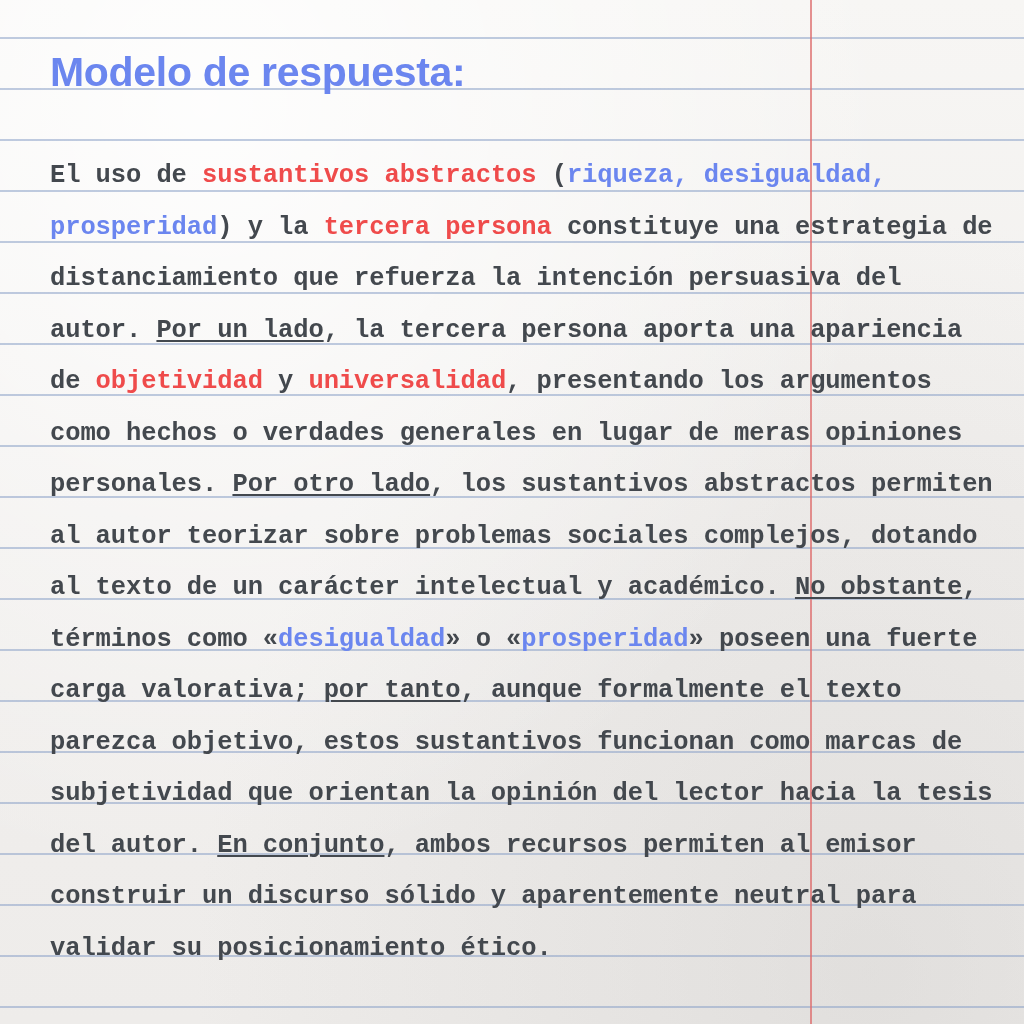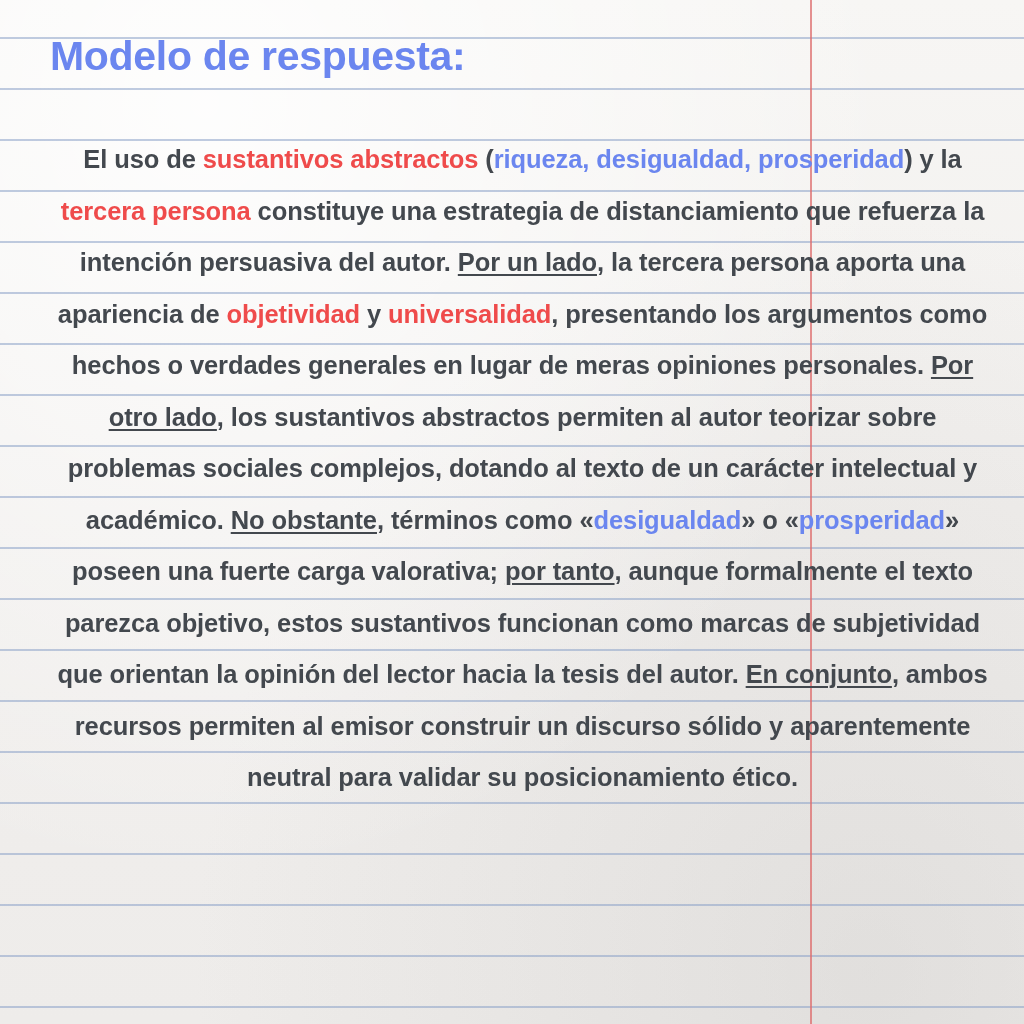--- a/index.html
+++ b/index.html
@@ -60,41 +60,42 @@
     left: 810px;
     width: 2px;
     background: rgba(222,110,110,0.75);
     pointer-events: none;
   }
 
   
   #content {
     position: absolute;
     left: 50px;
-    top: 30px;
+    top: 46px;
     width: 945px;
   }
 
   #title {
     font-size: 41px;
     font-weight: 700;
     color: #6b86ef;
     letter-spacing: -0.3px;
     line-height: 52px;
     margin: 0 0 52px 0;
   }
 
   #body-text {
     font-size: 25.5px;
     font-weight: 700;
     line-height: 51.5px;
     color: #43484e;
     letter-spacing: -0.1px;
-    text-align: center;
+    text-align: left;
     margin: 0;
+    font-family: Liberation Mono, monospace;
   }
 
   .blue { color: #6b86ef; }
   .red  { color: #ef4b4b; }
   .ul   { text-decoration: underline; text-underline-offset: 3px; text-decoration-thickness: 2px; }
 </style>
 </head>
 <body>
 
 <div id="page">

